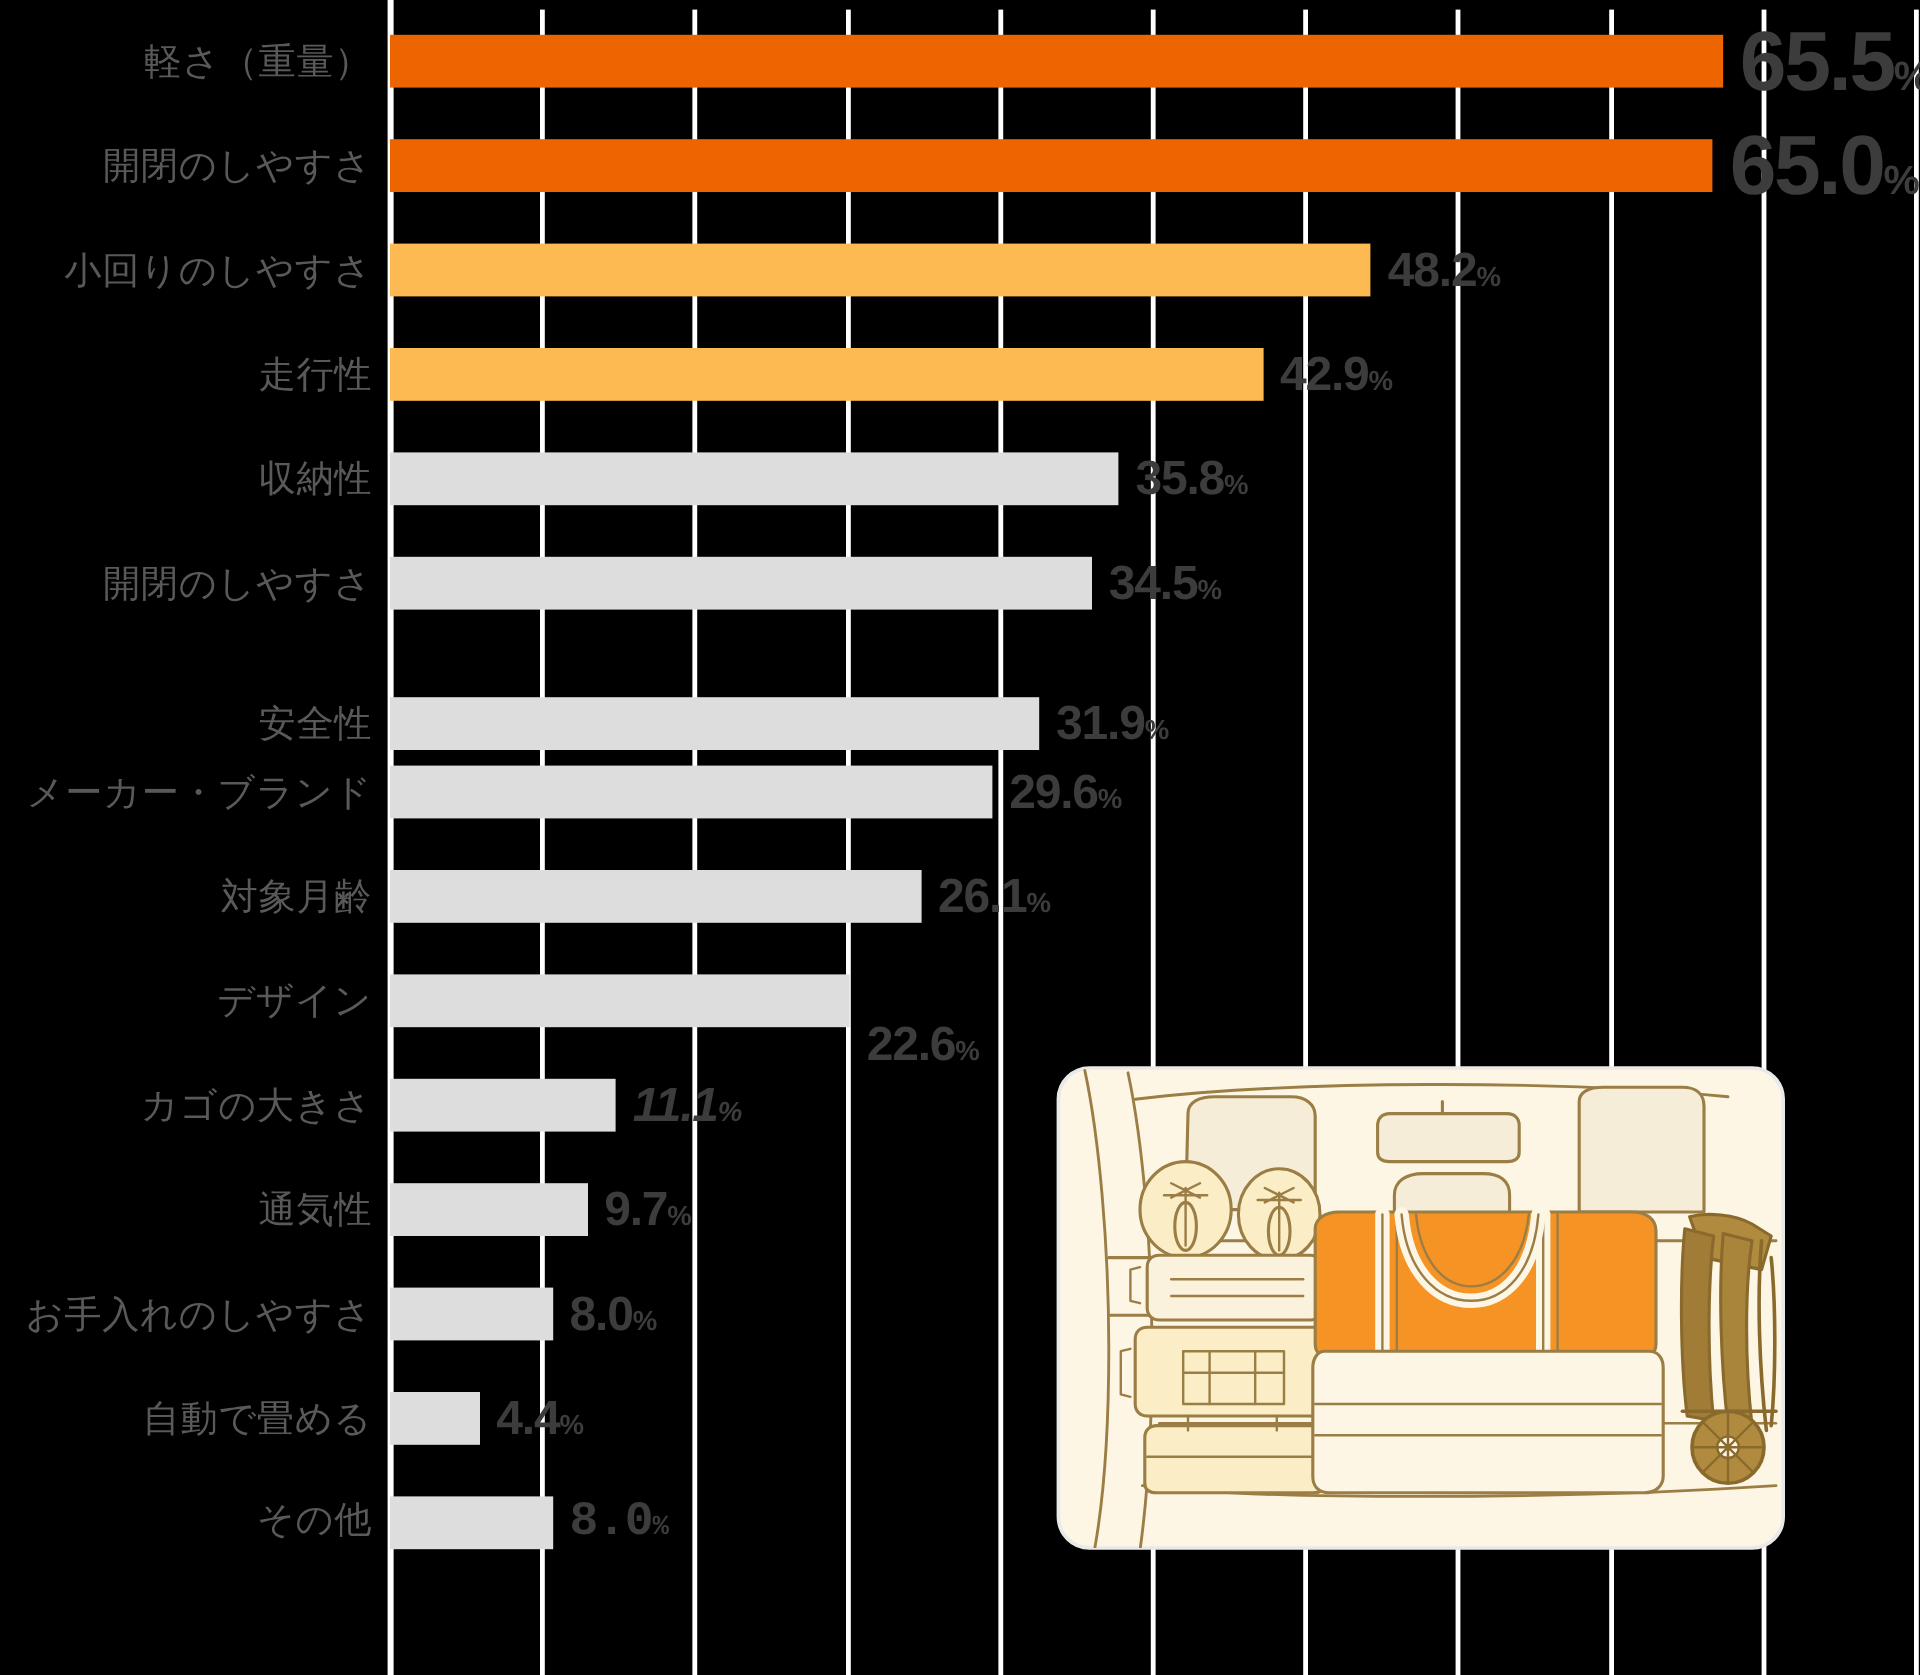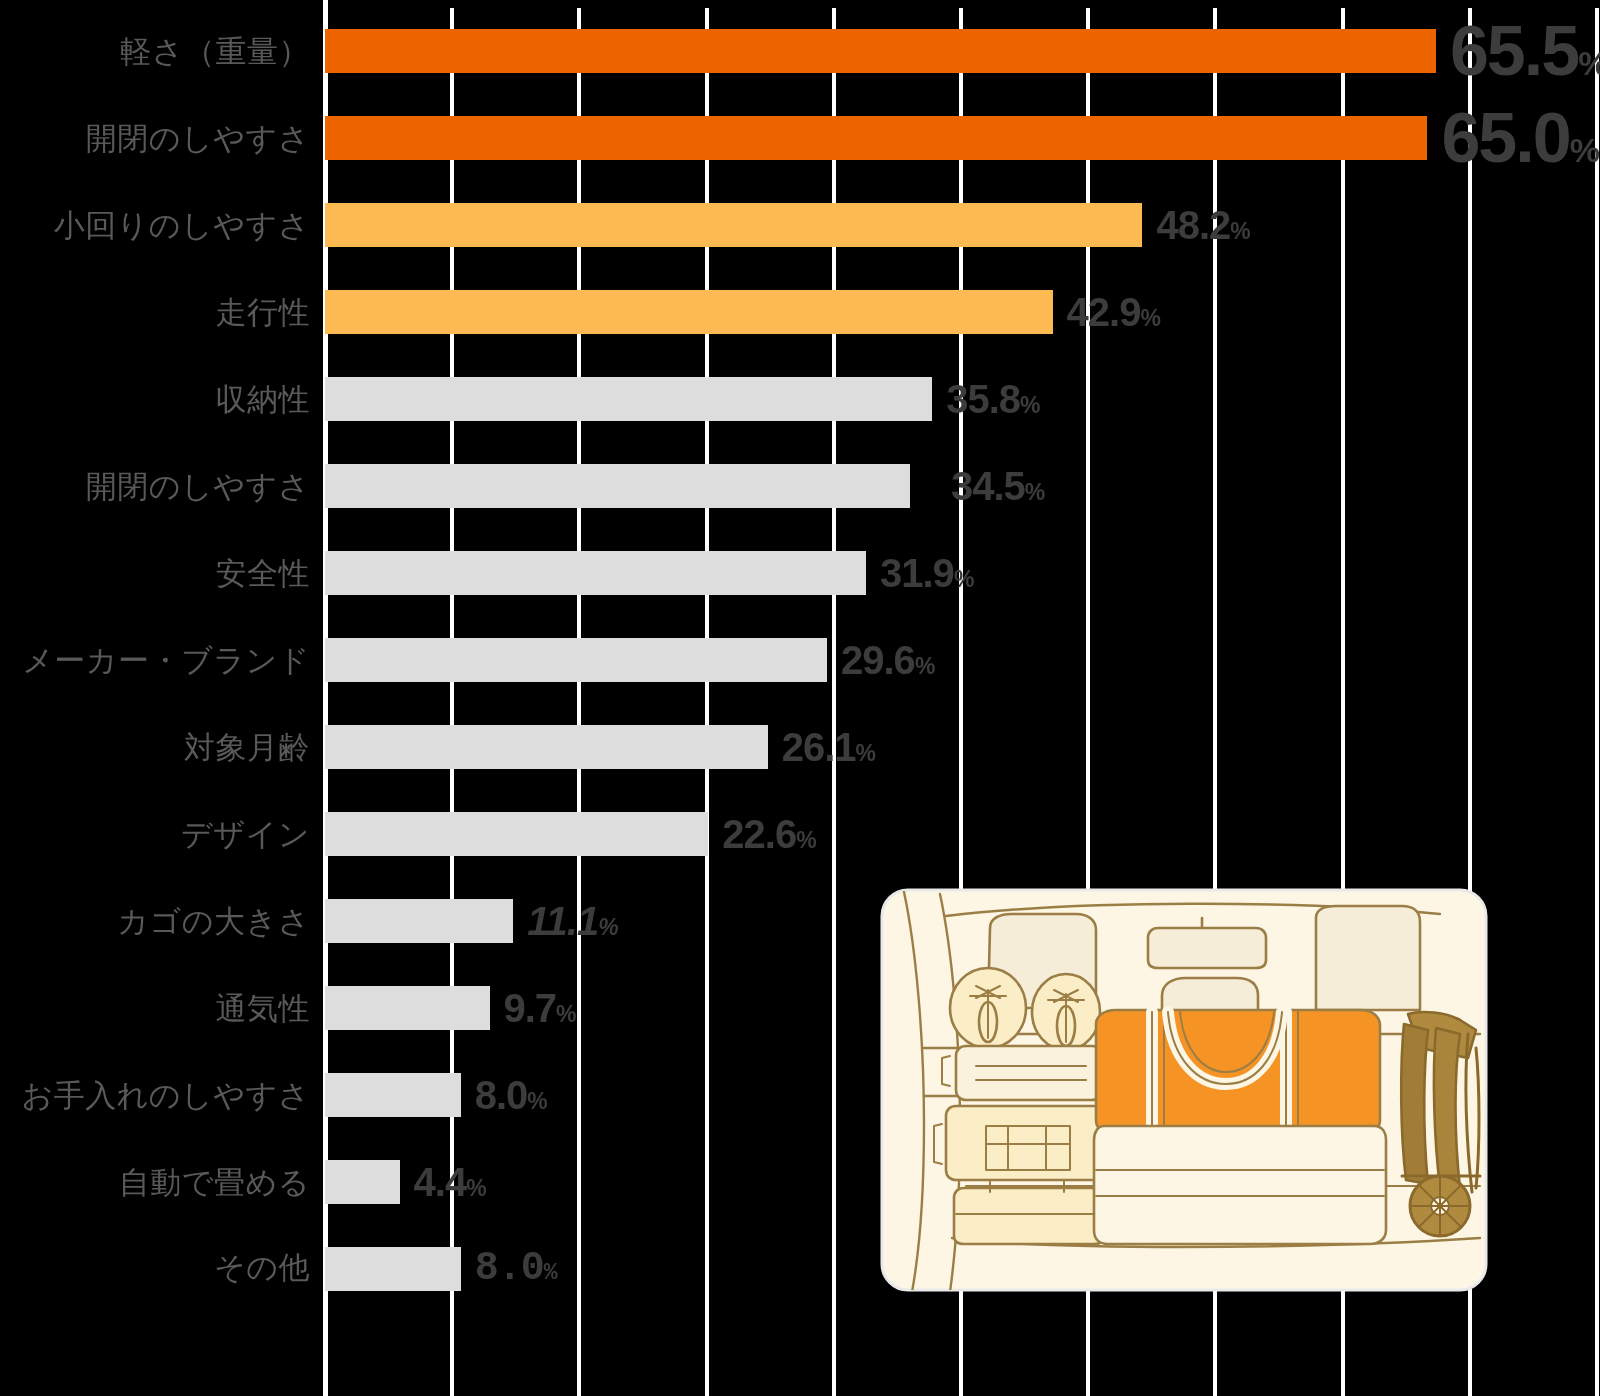--- a/index.html
+++ b/index.html
@@ -143,41 +143,41 @@
         <div class="value" style="left: 1066.58px;"><span class="num">42.9</span><span class="pct">%</span></div>
       </div>
       <div class="row" style="top: 377px;">
         <div class="row-label">収納性</div>
         <div class="bar plain" style="width: 607.168px;"></div>
         <div class="value" style="left: 946.168px;"><span class="num">35.8</span><span class="pct">%</span></div>
       </div>
       <div class="row" style="top: 464px;">
         <div class="row-label">開閉のしやすさ</div>
         <div class="bar plain" style="width: 585.12px;"></div>
-        <div class="value" style="left: 951px; text-align: right;"><span class="num">34.5</span><span class="pct">%</span></div>
-      </div>
-      <div class="row" style="top: 551px; text-align: center;">
+        <div class="value" style="left: 924px; text-align: right;"><span class="num">34.5</span><span class="pct">%</span></div>
+      </div>
+      <div class="row" style="top: 581px; text-align: center;">
         <div class="row-label">安全性</div>
         <div class="bar plain" style="width: 541.024px;"></div>
         <div class="value" style="left: 880.024px;"><span class="num">31.9</span><span class="pct">%</span></div>
       </div>
       <div class="row" style="top: 638px;">
         <div class="row-label">メーカー・ブランド</div>
         <div class="bar plain" style="width: 502.016px;"></div>
         <div class="value" style="left: 841.016px;"><span class="num">29.6</span><span class="pct">%</span></div>
       </div>
       <div class="row" style="top: 725px;">
         <div class="row-label">対象月齢</div>
         <div class="bar plain" style="width: 442.656px;"></div>
         <div class="value" style="left: 781.656px;"><span class="num">26.1</span><span class="pct">%</span></div>
       </div>
       <div class="row" style="top: 812px;">
         <div class="row-label">デザイン</div>
         <div class="bar plain" style="width: 383.296px;"></div>
-        <div class="value" style="left: 722.296px;"><span class="num">22.6</span><span class="pct">%</span></div>
+        <div class="value" style="left: 722.296px; margin-top: 36px;"><span class="num">22.6</span><span class="pct">%</span></div>
       </div>
       <div class="row" style="top: 899px;">
         <div class="row-label">カゴの大きさ</div>
         <div class="bar plain" style="width: 188.256px;"></div>
         <div class="value" style="left: 527.256px; font-style: italic;"><span class="num">11.1</span><span class="pct">%</span></div>
       </div>
       <div class="row" style="top: 986px;">
         <div class="row-label">通気性</div>
         <div class="bar plain" style="width: 164.512px;"></div>
         <div class="value" style="left: 503.512px;"><span class="num">9.7</span><span class="pct">%</span></div>

